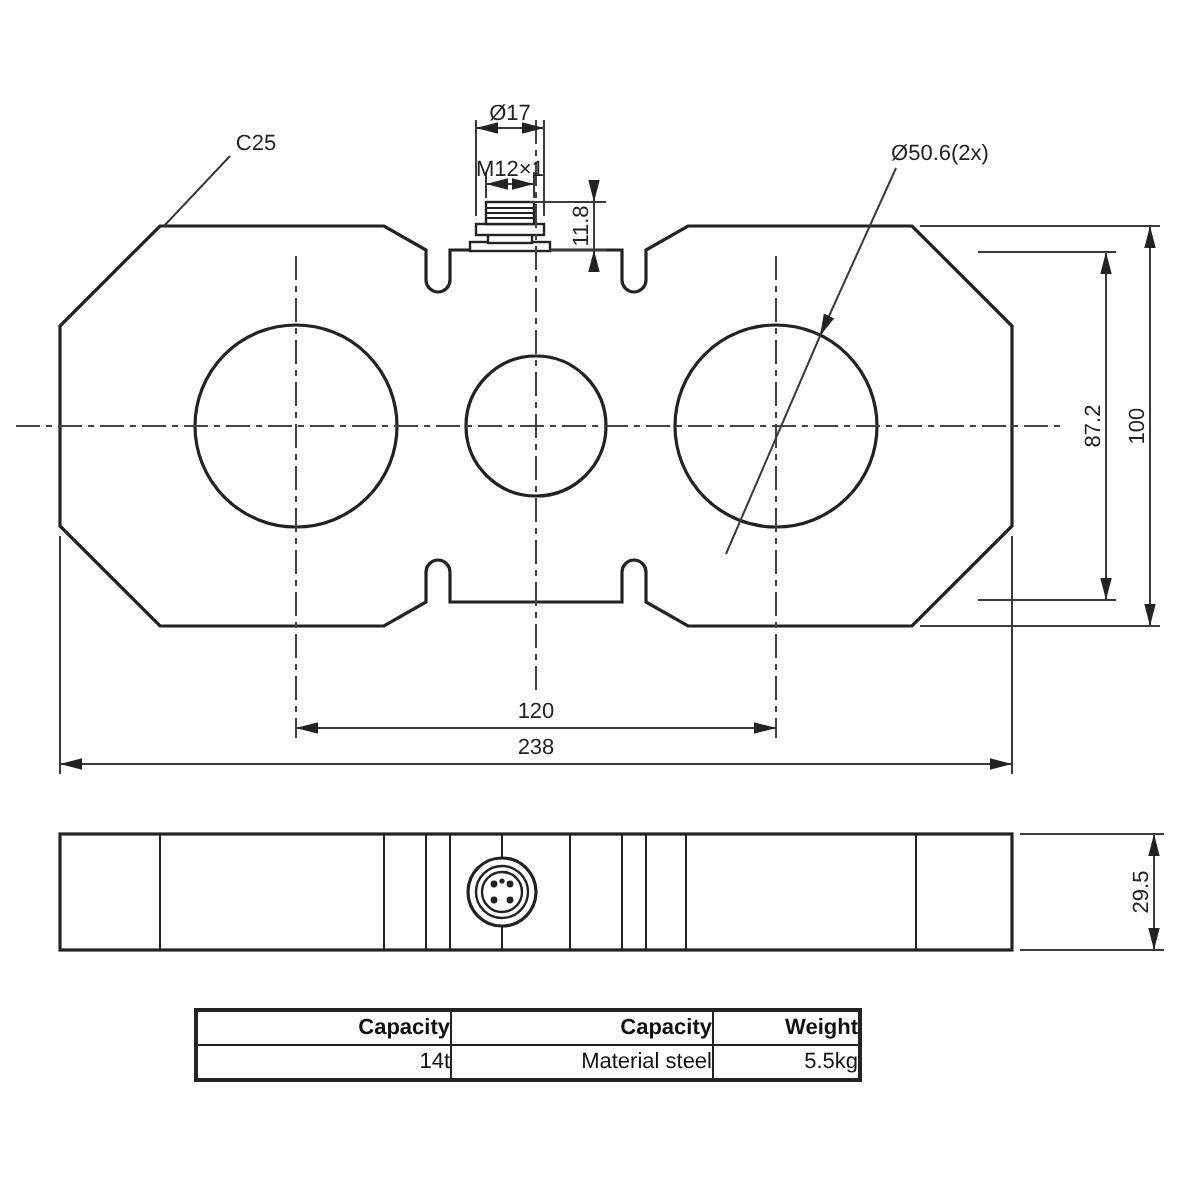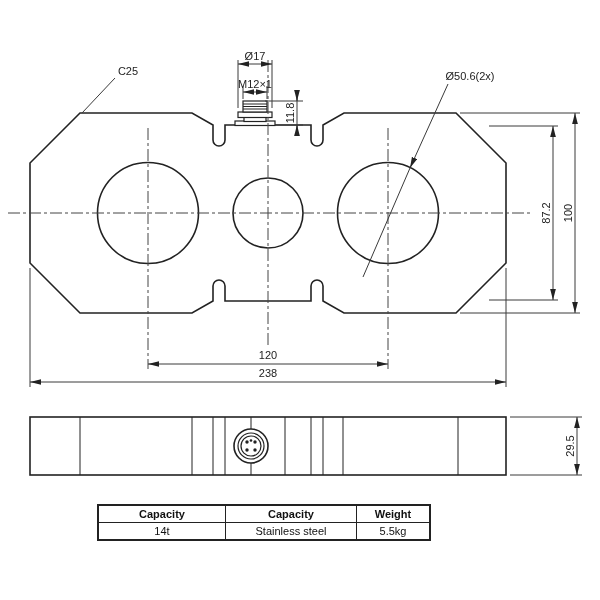--- a/index.html
+++ b/index.html
@@ -7,21 +7,21 @@
          font-family:"Liberation Sans",sans-serif;}
   svg{position:absolute;left:0;top:0;}
   svg text{font-family:"Liberation Sans",sans-serif;font-size:11px;fill:#222;}
   .outline{fill:none;stroke:#222;stroke-width:1.6;}
   .thin{fill:none;stroke:#222;stroke-width:1;}
   .dim{stroke:#3a3a3a;stroke-width:1;fill:none;}
   .cl{stroke:#444;stroke-width:1;fill:none;stroke-dasharray:12 3 3 3;}
   .whitefill{fill:#fff;stroke:#222;stroke-width:1.2;}
   #spec-table{position:absolute;left:97px;top:504px;width:328px;height:33px;
       border-collapse:collapse;table-layout:fixed;font-size:11px;color:#111;}
-  #spec-table td{border:1px solid #222;text-align:center;vertical-align:middle;
+  #spec-table td{border:1px solid #222;text-align:right;vertical-align:middle;
       height:16px;padding:0;line-height:14px;overflow:hidden;}
   #spec-table{border:2px solid #222;}
   #spec-table .hd{font-weight:bold;}
 </style>
 </head>
 <body>
 
 <div id="stage">
 <svg width="600" height="600" viewBox="0 0 600 600">
   <defs>
@@ -168,18 +168,18 @@
 
 <table id="spec-table">
   <tbody>
     <tr>
       <td class="hd" style="width:126px">Capacity</td>
       <td class="hd" style="width:130px">Capacity</td>
       <td class="hd" style="width:72px">Weight</td>
     </tr>
     <tr>
       <td>14t</td>
-      <td>Stainless steel</td>
+      <td>Material steel</td>
       <td>5.5kg</td>
     </tr>
   </tbody>
 </table>
 </div>
 
 </body></html>

